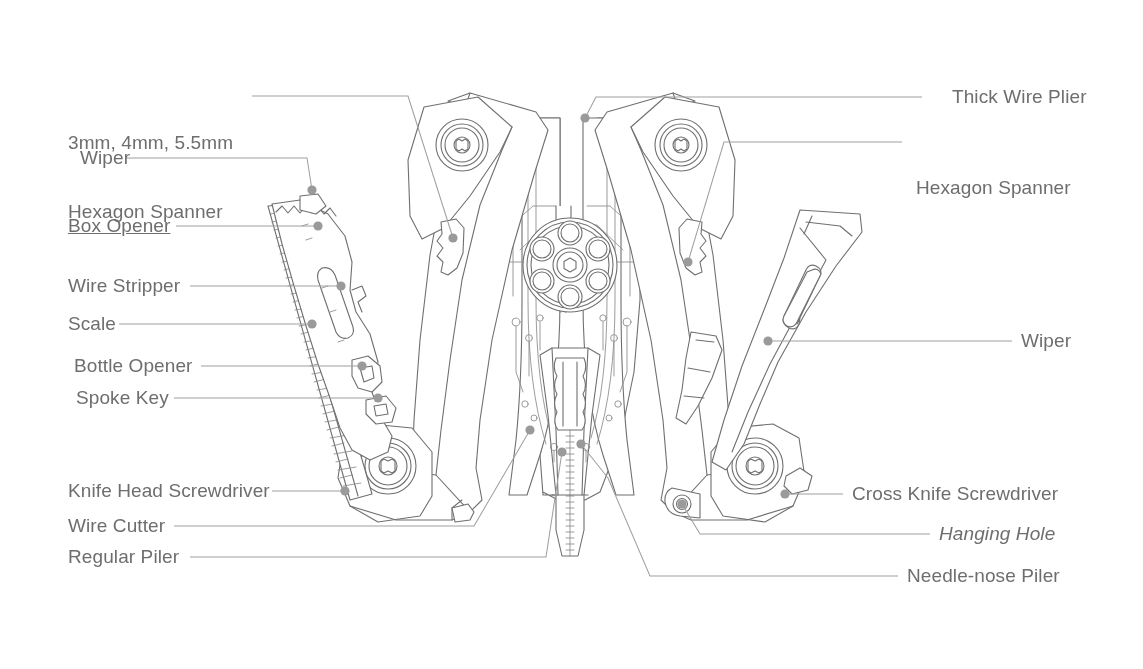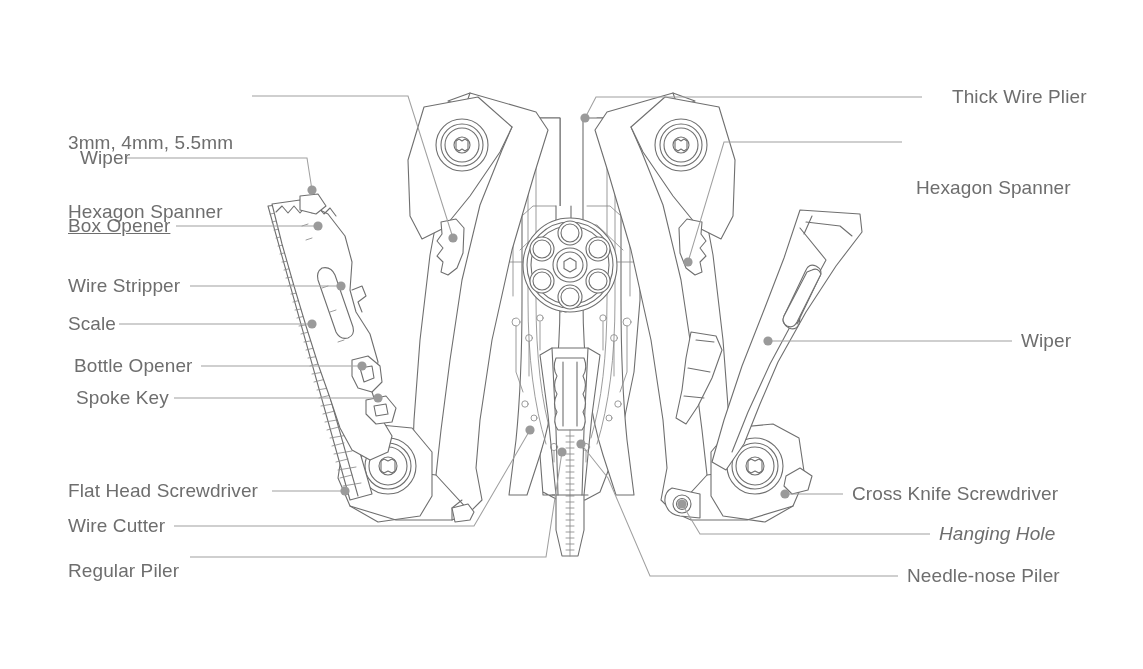--- a/index.html
+++ b/index.html
@@ -381,25 +381,25 @@
   <div class="lbl" style="left:68px; top:215px;text-decoration:underline;">Box Opener</div>
 
   <div class="lbl" style="left:68px; top:275px;">Wire Stripper</div>
 
   <div class="lbl" style="left:68px; top:313px;">Scale</div>
 
   <div class="lbl" style="left:74px; top:355px;">Bottle Opener</div>
 
   <div class="lbl" style="left:76px; top:387px;">Spoke Key</div>
 
-  <div class="lbl" style="left:68px; top:480px;">Flat Head Screwdriver</div>
+  <div class="lbl" style="left:68px; top:480px;">Knife Head Screwdriver</div>
 
   <div class="lbl" style="left:68px; top:515px;">Wire Cutter</div>
 
-  <div class="lbl" style="left:68px; top:560px;">Regular Piler</div>
+  <div class="lbl" style="left:68px; top:546px;">Regular Piler</div>
 
   <div class="lbl r" style="left:930px; top:86px;margin-left:22px;">Thick Wire Plier</div>
 
   <div class="lbl r two" style="left:916px; top:130px;">
     <div>Hexagon Spanner</div>
   </div>
 
   <div class="lbl r" style="left:1021px; top:330px;">Wiper</div>
 
   <div class="lbl r" style="left:852px; top:483px;">Cross Knife Screwdriver</div>

